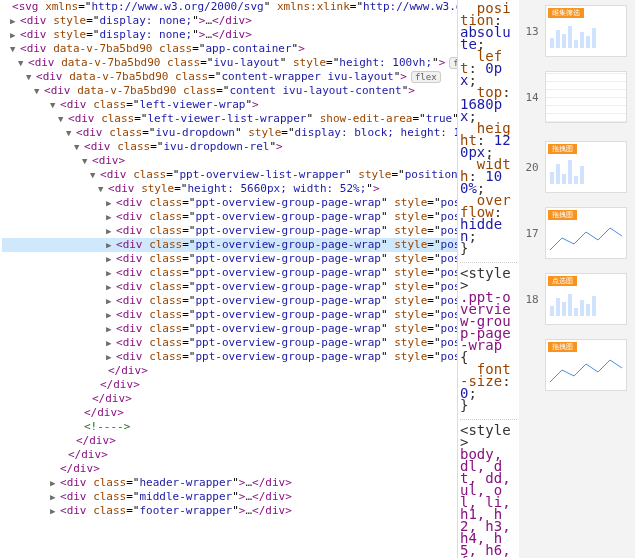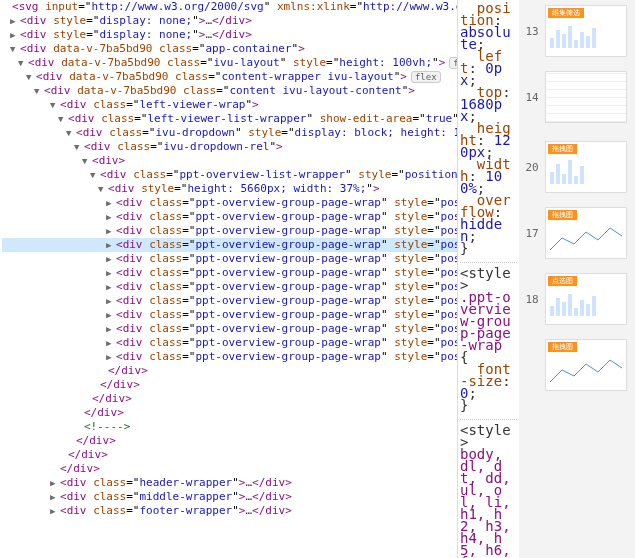--- a/index.html
+++ b/index.html
@@ -50,34 +50,34 @@
 .thumb .title-strip { position:absolute; top:2px; left:2px; background:#f7931e; color:#fff; font-size:7px; padding:0 4px; }
 .thumb .orange { background:#f7931e; }
 .scrollspace { height: 4px; }
 </style>
 </head>
 <body>
 
 <div class="root">
 
   <div class="dom-panel" id="dom-panel">
-      <div class="dom-line indent-0"><span class="caret"></span><span class="punct">&lt;</span><span class="tag">svg</span> <span class="attr-name">input</span>="<span class="attr-val">http://www.w3.org/2000/svg</span>" <span class="attr-name">xmlns:xlink</span>="<span class="attr-val">http://www.w3.org/1999/xlink</span>" ="" ="" =""</div>
+      <div class="dom-line indent-0"><span class="caret"></span><span class="punct">&lt;</span><span class="tag">svg</span> <span class="attr-name">xmlns</span>="<span class="attr-val">http://www.w3.org/2000/svg</span>" <span class="attr-name">xmlns:xlink</span>="<span class="attr-val">http://www.w3.org/1999/xlink</span>" ="" ="" =""</div>
       <div class="dom-line indent-1"><span class="caret">▶</span><span class="punct">&lt;</span><span class="tag">div</span> <span class="attr-name">style</span>="<span class="attr-val">display: none;</span>"<span class="punct">&gt;</span><span class="txt">…</span><span class="punct">&lt;/</span><span class="tag">div</span><span class="punct">&gt;</span></div>
       <div class="dom-line indent-1"><span class="caret">▶</span><span class="punct">&lt;</span><span class="tag">div</span> <span class="attr-name">style</span>="<span class="attr-val">display: none;</span>"<span class="punct">&gt;</span><span class="txt">…</span><span class="punct">&lt;/</span><span class="tag">div</span><span class="punct">&gt;</span></div>
       <div class="dom-line indent-1"><span class="caret">▼</span><span class="punct">&lt;</span><span class="tag">div</span> <span class="attr-name">data-v-7ba5bd90</span> <span class="attr-name">class</span>="<span class="attr-val">app-container</span>"<span class="punct">&gt;</span></div>
       <div class="dom-line indent-2"><span class="caret">▼</span><span class="punct">&lt;</span><span class="tag">div</span> <span class="attr-name">data-v-7ba5bd90</span> <span class="attr-name">class</span>="<span class="attr-val">ivu-layout</span>" <span class="attr-name">style</span>="<span class="attr-val">height: 100vh;</span>"<span class="punct">&gt;</span><span class="flex-badge">flex</span></div>
       <div class="dom-line indent-3"><span class="caret">▼</span><span class="punct">&lt;</span><span class="tag">div</span> <span class="attr-name">data-v-7ba5bd90</span> <span class="attr-name">class</span>="<span class="attr-val">content-wrapper ivu-layout</span>"<span class="punct">&gt;</span><span class="flex-badge">flex</span></div>
       <div class="dom-line indent-4"><span class="caret">▼</span><span class="punct">&lt;</span><span class="tag">div</span> <span class="attr-name">data-v-7ba5bd90</span> <span class="attr-name">class</span>="<span class="attr-val">content ivu-layout-content</span>"<span class="punct">&gt;</span></div>
       <div class="dom-line indent-6"><span class="caret">▼</span><span class="punct">&lt;</span><span class="tag">div</span> <span class="attr-name">class</span>="<span class="attr-val">left-viewer-wrap</span>"<span class="punct">&gt;</span></div>
       <div class="dom-line indent-7"><span class="caret">▼</span><span class="punct">&lt;</span><span class="tag">div</span> <span class="attr-name">class</span>="<span class="attr-val">left-viewer-list-wrapper</span>" <span class="attr-name">show-edit-area</span>="<span class="attr-val">true</span>"</div>
       <div class="dom-line indent-8"><span class="caret">▼</span><span class="punct">&lt;</span><span class="tag">div</span> <span class="attr-name">class</span>="<span class="attr-val">ivu-dropdown</span>" <span class="attr-name">style</span>="<span class="attr-val">display: block; height: 100%; overflow: auto;</span>"</div>
       <div class="dom-line indent-9"><span class="caret">▼</span><span class="punct">&lt;</span><span class="tag">div</span> <span class="attr-name">class</span>="<span class="attr-val">ivu-dropdown-rel</span>"<span class="punct">&gt;</span></div>
       <div class="dom-line indent-10"><span class="caret">▼</span><span class="punct">&lt;</span><span class="tag">div</span><span class="punct">&gt;</span></div>
       <div class="dom-line indent-11"><span class="caret">▼</span><span class="punct">&lt;</span><span class="tag">div</span> <span class="attr-name">class</span>="<span class="attr-val">ppt-overview-list-wrapper</span>" <span class="attr-name">style</span>="<span class="attr-val">position: relative; height: 931px; width: 200px; overflow: auto; will-change: transform; direction: ltr;</span>"</div>
-      <div class="dom-line indent-12"><span class="caret">▼</span><span class="punct">&lt;</span><span class="tag">div</span> <span class="attr-name">style</span>="<span class="attr-val">height: 5660px; width: 37%;</span>"<span class="punct">&gt;</span></div>
+      <div class="dom-line indent-12"><span class="caret">▼</span><span class="punct">&lt;</span><span class="tag">div</span> <span class="attr-name">style</span>="<span class="attr-val">height: 5660px; width: 52%;</span>"<span class="punct">&gt;</span></div>
       <div class="dom-line indent-13"><span class="caret">▶</span><span class="punct">&lt;</span><span class="tag">div</span> <span class="attr-name">class</span>="<span class="attr-val">ppt-overview-group-page-wrap</span>" <span class="attr-name">style</span>="<span class="attr-val">position: absolute; left: 0px; top: 960px; height: 120px; width: 100%; overflow: hidden;</span>"</div>
       <div class="dom-line indent-13"><span class="caret">▶</span><span class="punct">&lt;</span><span class="tag">div</span> <span class="attr-name">class</span>="<span class="attr-val">ppt-overview-group-page-wrap</span>" <span class="attr-name">style</span>="<span class="attr-val">position: absolute; left: 0px; top: 1080px; height: 120px; width: 100%; overflow: hidden;</span>"</div>
       <div class="dom-line indent-13"><span class="caret">▶</span><span class="punct">&lt;</span><span class="tag">div</span> <span class="attr-name">class</span>="<span class="attr-val">ppt-overview-group-page-wrap</span>" <span class="attr-name">style</span>="<span class="attr-val">position: absolute; left: 0px; top: 1200px; height: 480px; width: 100%; overflow: hidden;</span>"</div>
       <div class="dom-line indent-13 selected"><span class="caret">▶</span><span class="punct">&lt;</span><span class="tag">div</span> <span class="attr-name">class</span>="<span class="attr-val">ppt-overview-group-page-wrap</span>" <span class="attr-name">style</span>="<span class="attr-val">position: absolute; left: 0px; top: 1680px; height: 120px; width: 100%; overflow: hidden;</span>"</div>
       <div class="dom-line indent-13"><span class="caret">▶</span><span class="punct">&lt;</span><span class="tag">div</span> <span class="attr-name">class</span>="<span class="attr-val">ppt-overview-group-page-wrap</span>" <span class="attr-name">style</span>="<span class="attr-val">position: absolute; left: 0px; top: 1800px; height: 120px; width: 100%; overflow: hidden;</span>"</div>
       <div class="dom-line indent-13"><span class="caret">▶</span><span class="punct">&lt;</span><span class="tag">div</span> <span class="attr-name">class</span>="<span class="attr-val">ppt-overview-group-page-wrap</span>" <span class="attr-name">style</span>="<span class="attr-val">position: absolute; left: 0px; top: 1920px; height: 120px; width: 100%; overflow: hidden;</span>"</div>
       <div class="dom-line indent-13"><span class="caret">▶</span><span class="punct">&lt;</span><span class="tag">div</span> <span class="attr-name">class</span>="<span class="attr-val">ppt-overview-group-page-wrap</span>" <span class="attr-name">style</span>="<span class="attr-val">position: absolute; left: 0px; top: 2040px; height: 120px; width: 100%; overflow: hidden;</span>"</div>
       <div class="dom-line indent-13"><span class="caret">▶</span><span class="punct">&lt;</span><span class="tag">div</span> <span class="attr-name">class</span>="<span class="attr-val">ppt-overview-group-page-wrap</span>" <span class="attr-name">style</span>="<span class="attr-val">position: absolute; left: 0px; top: 2160px; height: 120px; width: 100%; overflow: hidden;</span>"</div>
       <div class="dom-line indent-13"><span class="caret">▶</span><span class="punct">&lt;</span><span class="tag">div</span> <span class="attr-name">class</span>="<span class="attr-val">ppt-overview-group-page-wrap</span>" <span class="attr-name">style</span>="<span class="attr-val">position: absolute; left: 0px; top: 2280px; height: 120px; width: 100%; overflow: hidden;</span>"</div>
       <div class="dom-line indent-13"><span class="caret">▶</span><span class="punct">&lt;</span><span class="tag">div</span> <span class="attr-name">class</span>="<span class="attr-val">ppt-overview-group-page-wrap</span>" <span class="attr-name">style</span>="<span class="attr-val">position: absolute; left: 0px; top: 2400px; height: 120px; width: 100%; overflow: hidden;</span>"</div>

